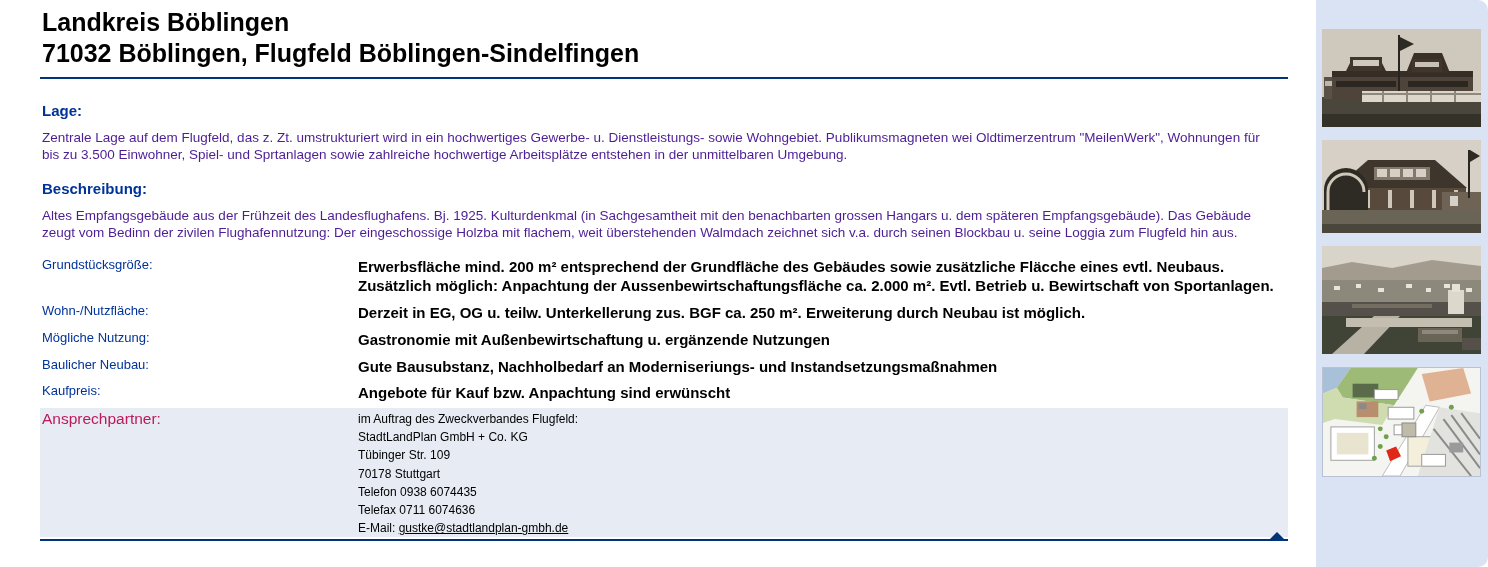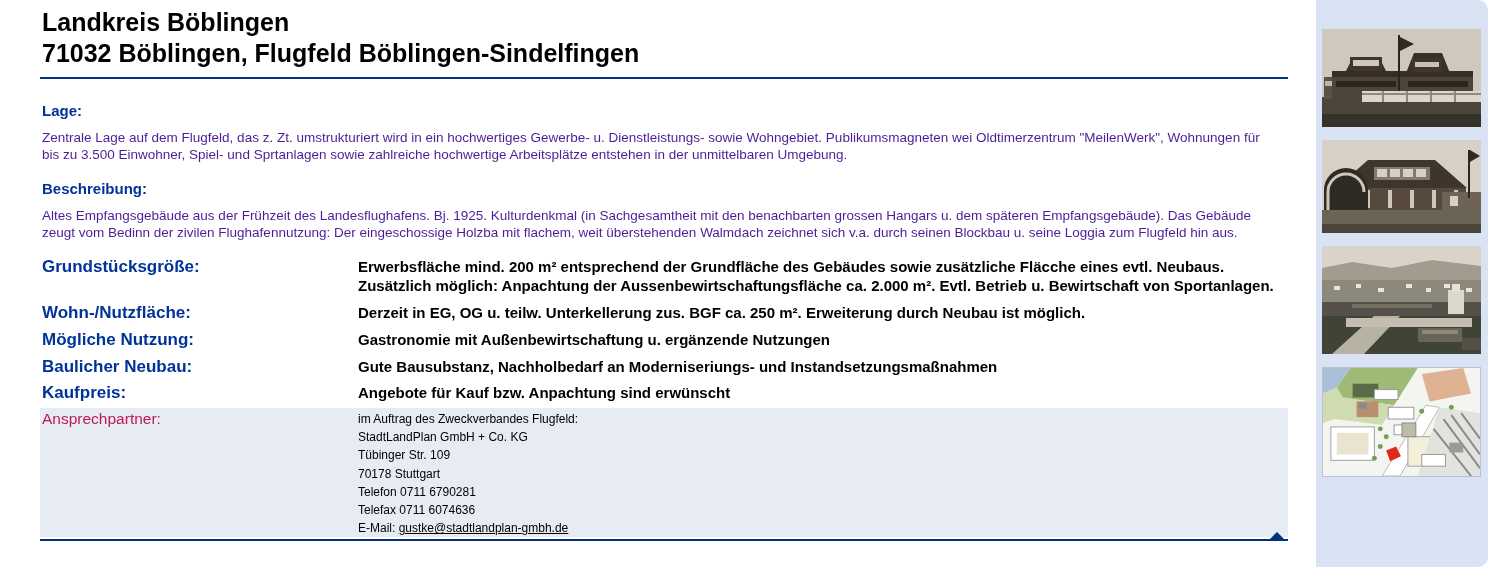--- a/index.html
+++ b/index.html
@@ -9,21 +9,21 @@
     font-family:"Liberation Sans", sans-serif; color:#000; background:#fff;border-radius:10px;
   }
   
   .content { position:absolute; left:0; top:0; width:1288px; height:567px; }
   .title { position:absolute; left:42px; top:7px; font-size:25px; font-weight:bold; line-height:31px; color:#000; white-space:nowrap; }
   .hrule { position:absolute; left:40px; width:1248px; height:2px; background:#003377; }
   .rule-top { top:77px; }
   .rule-bottom { top:539px; }
   .sec-label { position:absolute; left:42px; font-size:15px; font-weight:bold; color:#003399; white-space:nowrap; }
   .para { position:absolute; left:42px; width:1232px; font-size:13.5px; line-height:16.5px; color:#4c1d95; }
-  .row-label { position:absolute; left:42px; font-size:17px; font-weight:bold; color:#003399; white-space:nowrap; }
+  .row-label { position:absolute; left:42px; font-size:13px; font-weight:normal; color:#003399; white-space:nowrap; }
   .row-value { position:absolute; left:358px; width:925px; font-size:15px; line-height:18.5px; color:#000; white-space:pre-line;font-weight:bold; }
   .contact-block { position:absolute; left:40px; top:408px; width:1248px; height:129px; background:#e7ebf3; }
   .contact-label { position:absolute; left:2px; top:2px; font-size:15.5px; font-weight:normal; color:#be185d; white-space:nowrap; }
   .contact-lines { position:absolute; left:318px; top:2px; font-size:12px; line-height:18.2px; color:#000; }
   .email-link { color:#000; text-decoration:underline; cursor:pointer;text-align:center; }
   .up-arrow {
     position:absolute; left:1270px; top:532px; width:0; height:0; cursor:pointer;
     border-left:7px solid transparent; border-right:7px solid transparent; border-bottom:7px solid #003377;
   }
   
@@ -73,21 +73,21 @@
       <div class="row-value" style="top:384px">Angebote für Kauf bzw. Anpachtung sind erwünscht</div>
     </div>
 
     <div class="contact-block">
       <div class="contact-label">Ansprechpartner:</div>
       <div class="contact-lines">
         <div>im Auftrag des Zweckverbandes Flugfeld:</div>
         <div>StadtLandPlan GmbH + Co. KG</div>
         <div>Tübinger Str. 109</div>
         <div>70178 Stuttgart</div>
-        <div>Telefon 0711 6790281</div>
+        <div>Telefon 0938 6074435</div>
         <div>Telefax 0711 6074636</div>
         <div><span>E-Mail: </span><a class="email-link">gustke@stadtlandplan-gmbh.de</a></div>
       </div>
     </div>
 
     <div class="hrule rule-bottom"></div>
     <div class="up-arrow" title=""></div>
   </div>
 
   <div class="sidebar">

